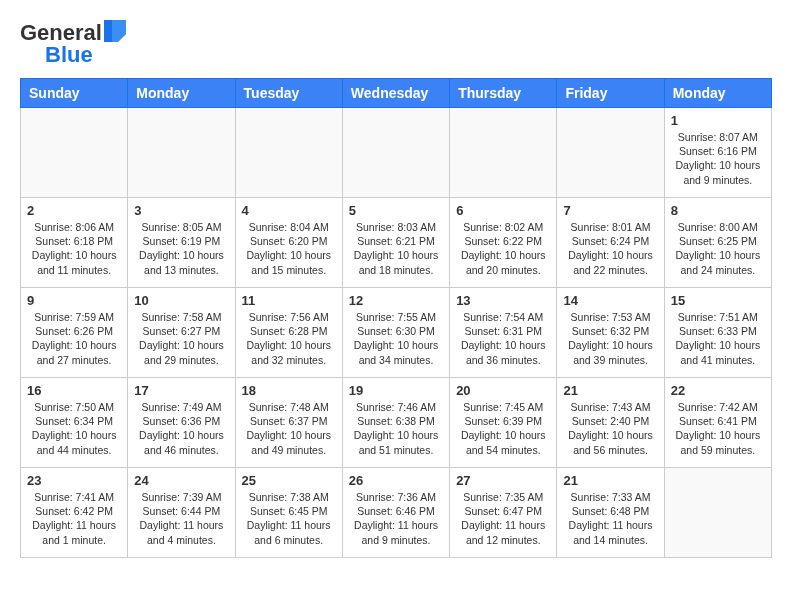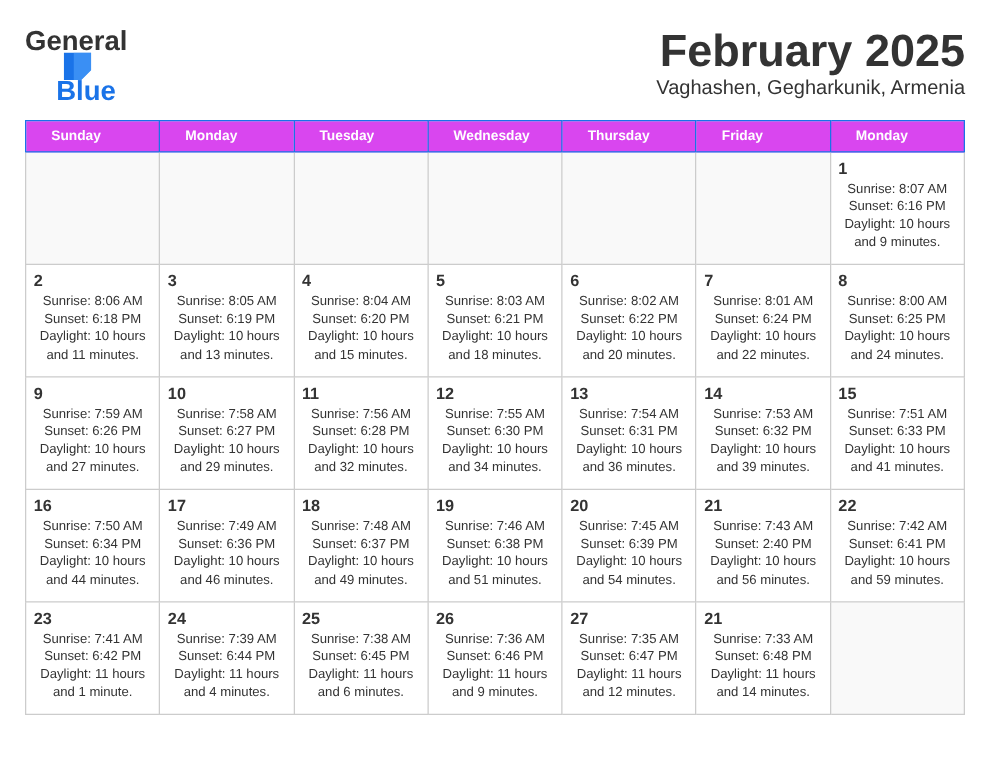--- a/index.html
+++ b/index.html
@@ -17,44 +17,43 @@
       margin-bottom: 10px;
     }
     .logo {
       display: flex;
       flex-direction: column;
       align-items: flex-start;
     }
     .logo-row {
       display: flex;
       align-items: center;
-      flex-direction: column;
     }
     .title-block {
       text-align: right;
     }
     .month-title {
       font-size: 36px;
       font-weight: bold;
       color: #333;
     }
     .location-title {
       font-size: 16px;
       color: #333;
     }
     .calendar {
       width: 100%;
       border-collapse: collapse;
       border: 1px solid #ccc;
     }
     .calendar th {
-      background: #d946ef;
+      background: #3b82f6;
       color: #fff;
-      padding: 6px 20px;
-      font-size: 11px;
+      padding: 6px 8px;
+      font-size: 14px;
       font-weight: bold;
       text-align: left;
       border: 1px solid #1a73e8;
     }
     .calendar td {
       border: 1px solid #ccc;
       vertical-align: top;
       padding: 5px 6px;
       width: 107px;
       height: 90px;
@@ -82,24 +81,20 @@
   <div class="logo">
     <div class="logo-row">
       <span style="font-size:22px;font-weight:bold;color:#333;">General</span>
       <svg width="22" height="22" viewBox="0 0 22 22" style="margin-left:2px;margin-top:-4px;">
         <polygon points="0,0 22,0 22,14 14,22 0,22" fill="#1a73e8"></polygon>
         <polygon points="8,0 22,0 22,14 14,22 8,22" fill="#5aacff" opacity="0.5"></polygon>
       </svg>
     </div>
     <span style="font-size:22px;font-weight:bold;color:#1a73e8;margin-top:-4px;margin-left:25px;">Blue</span>
   </div>
-  <div class="title-block">
-    <div class="month-title">February 2025</div>
-    <div class="location-title">Vaghashen, Gegharkunik, Armenia</div>
-  </div>
 </div>
 
 <table class="calendar">
   <thead>
     <tr>
     <th>Sunday</th>
         <th>Monday</th>
         <th>Tuesday</th>
         <th>Wednesday</th>
         <th>Thursday</th>

